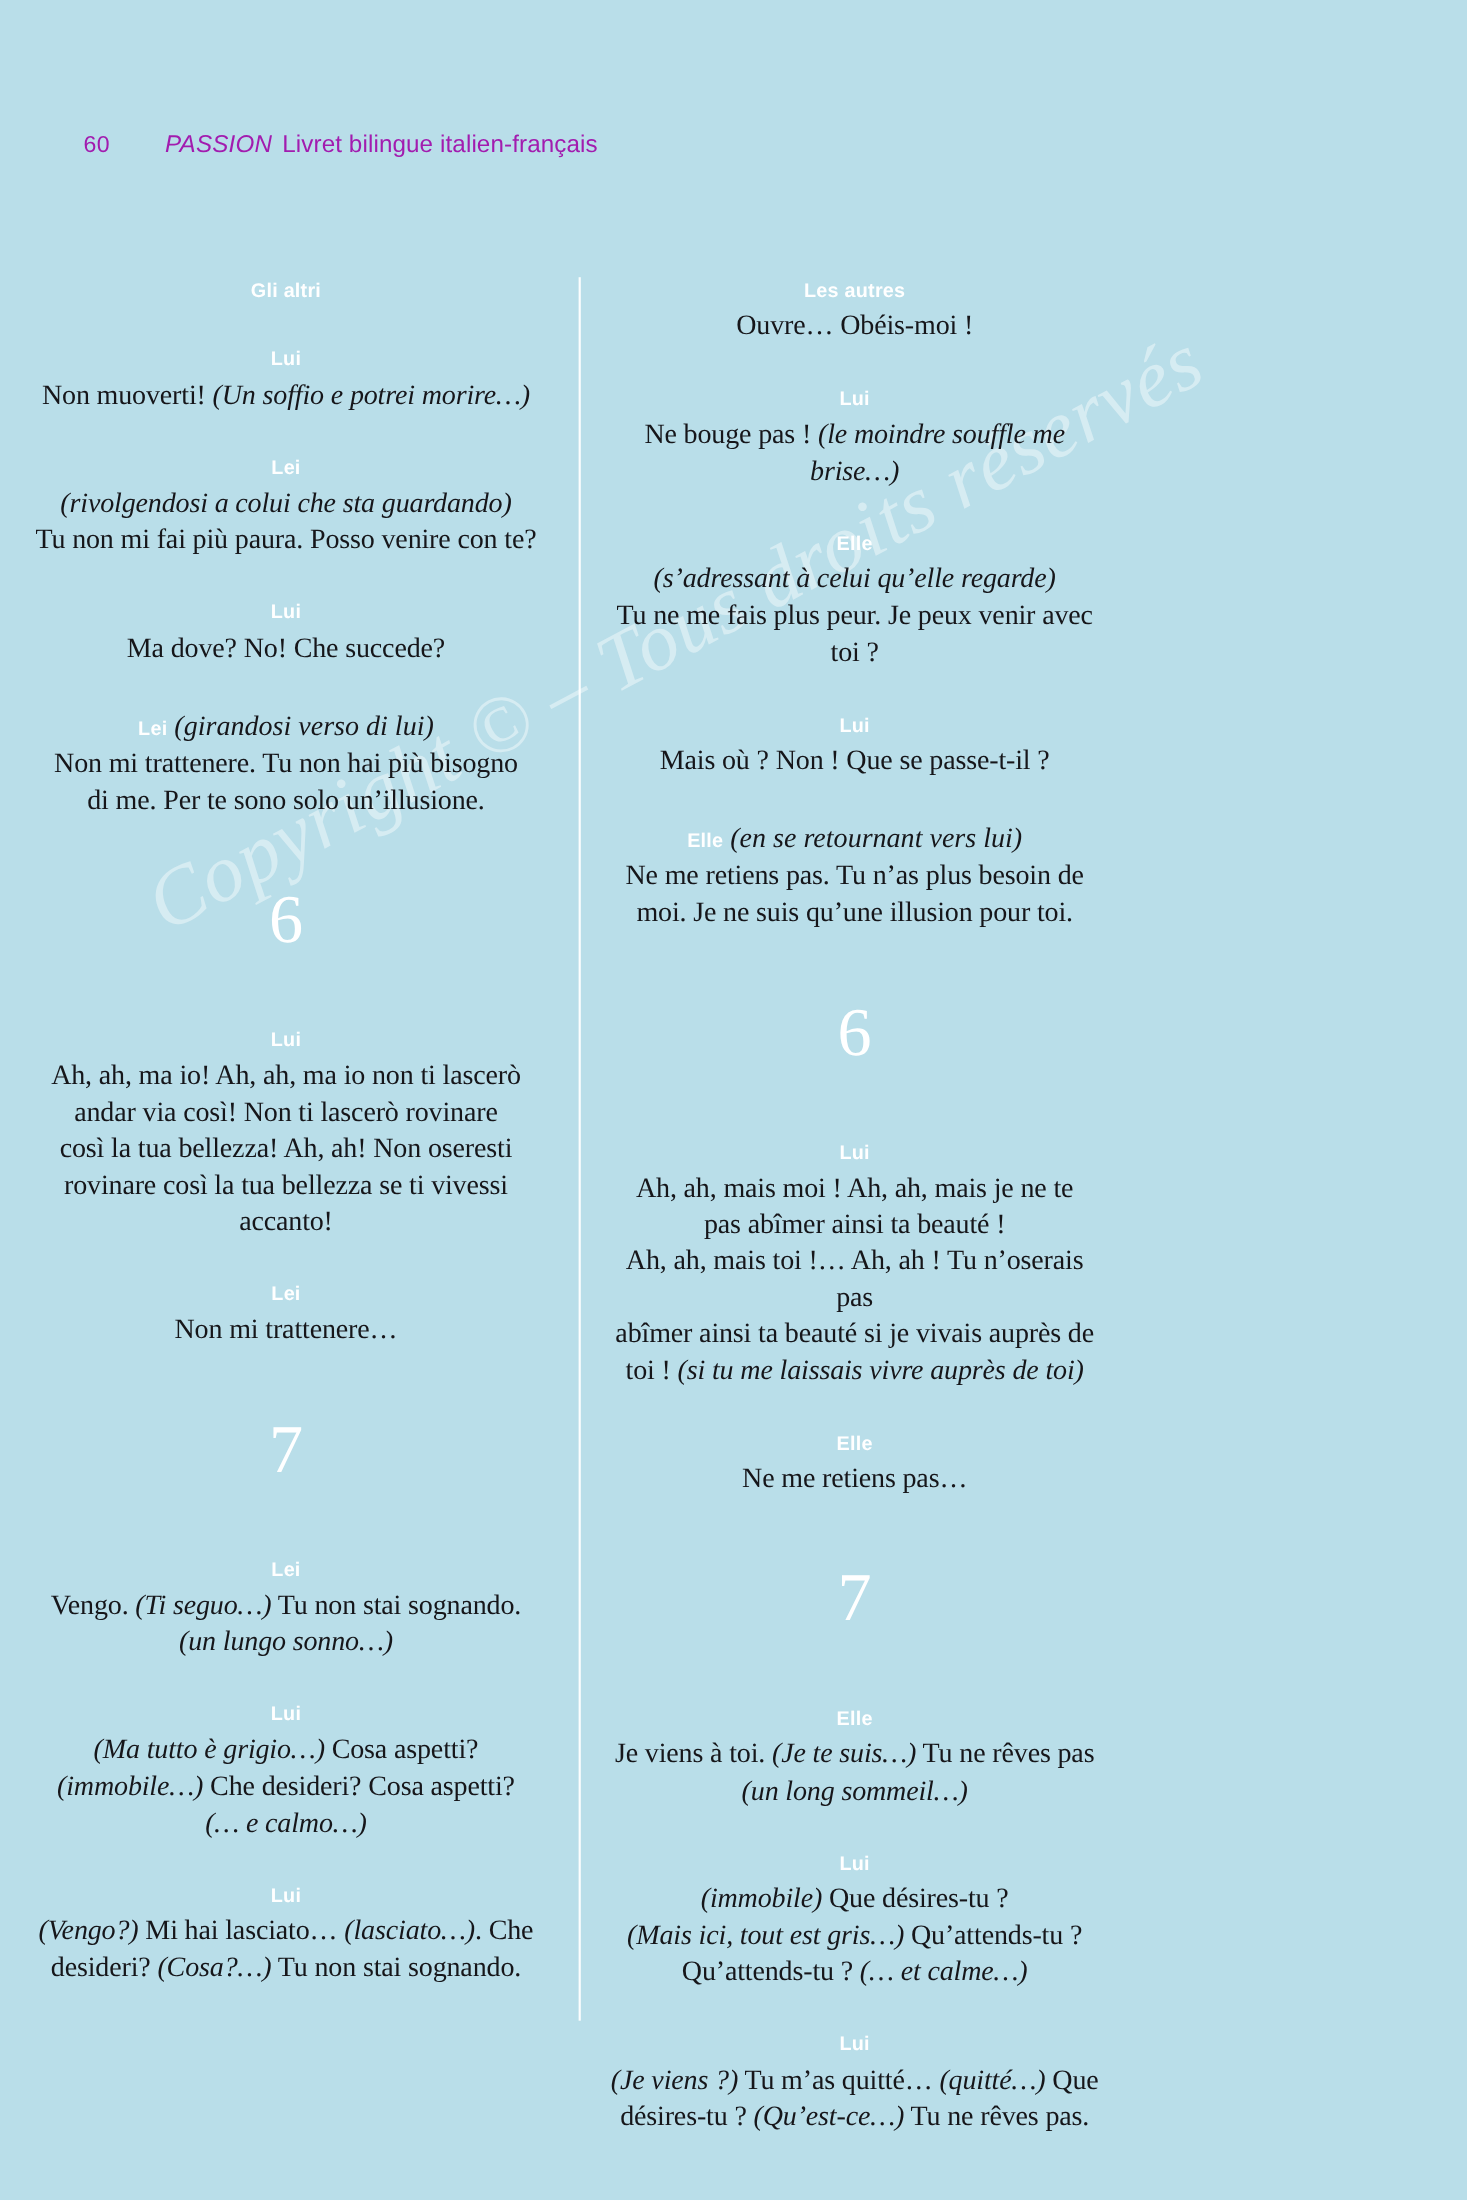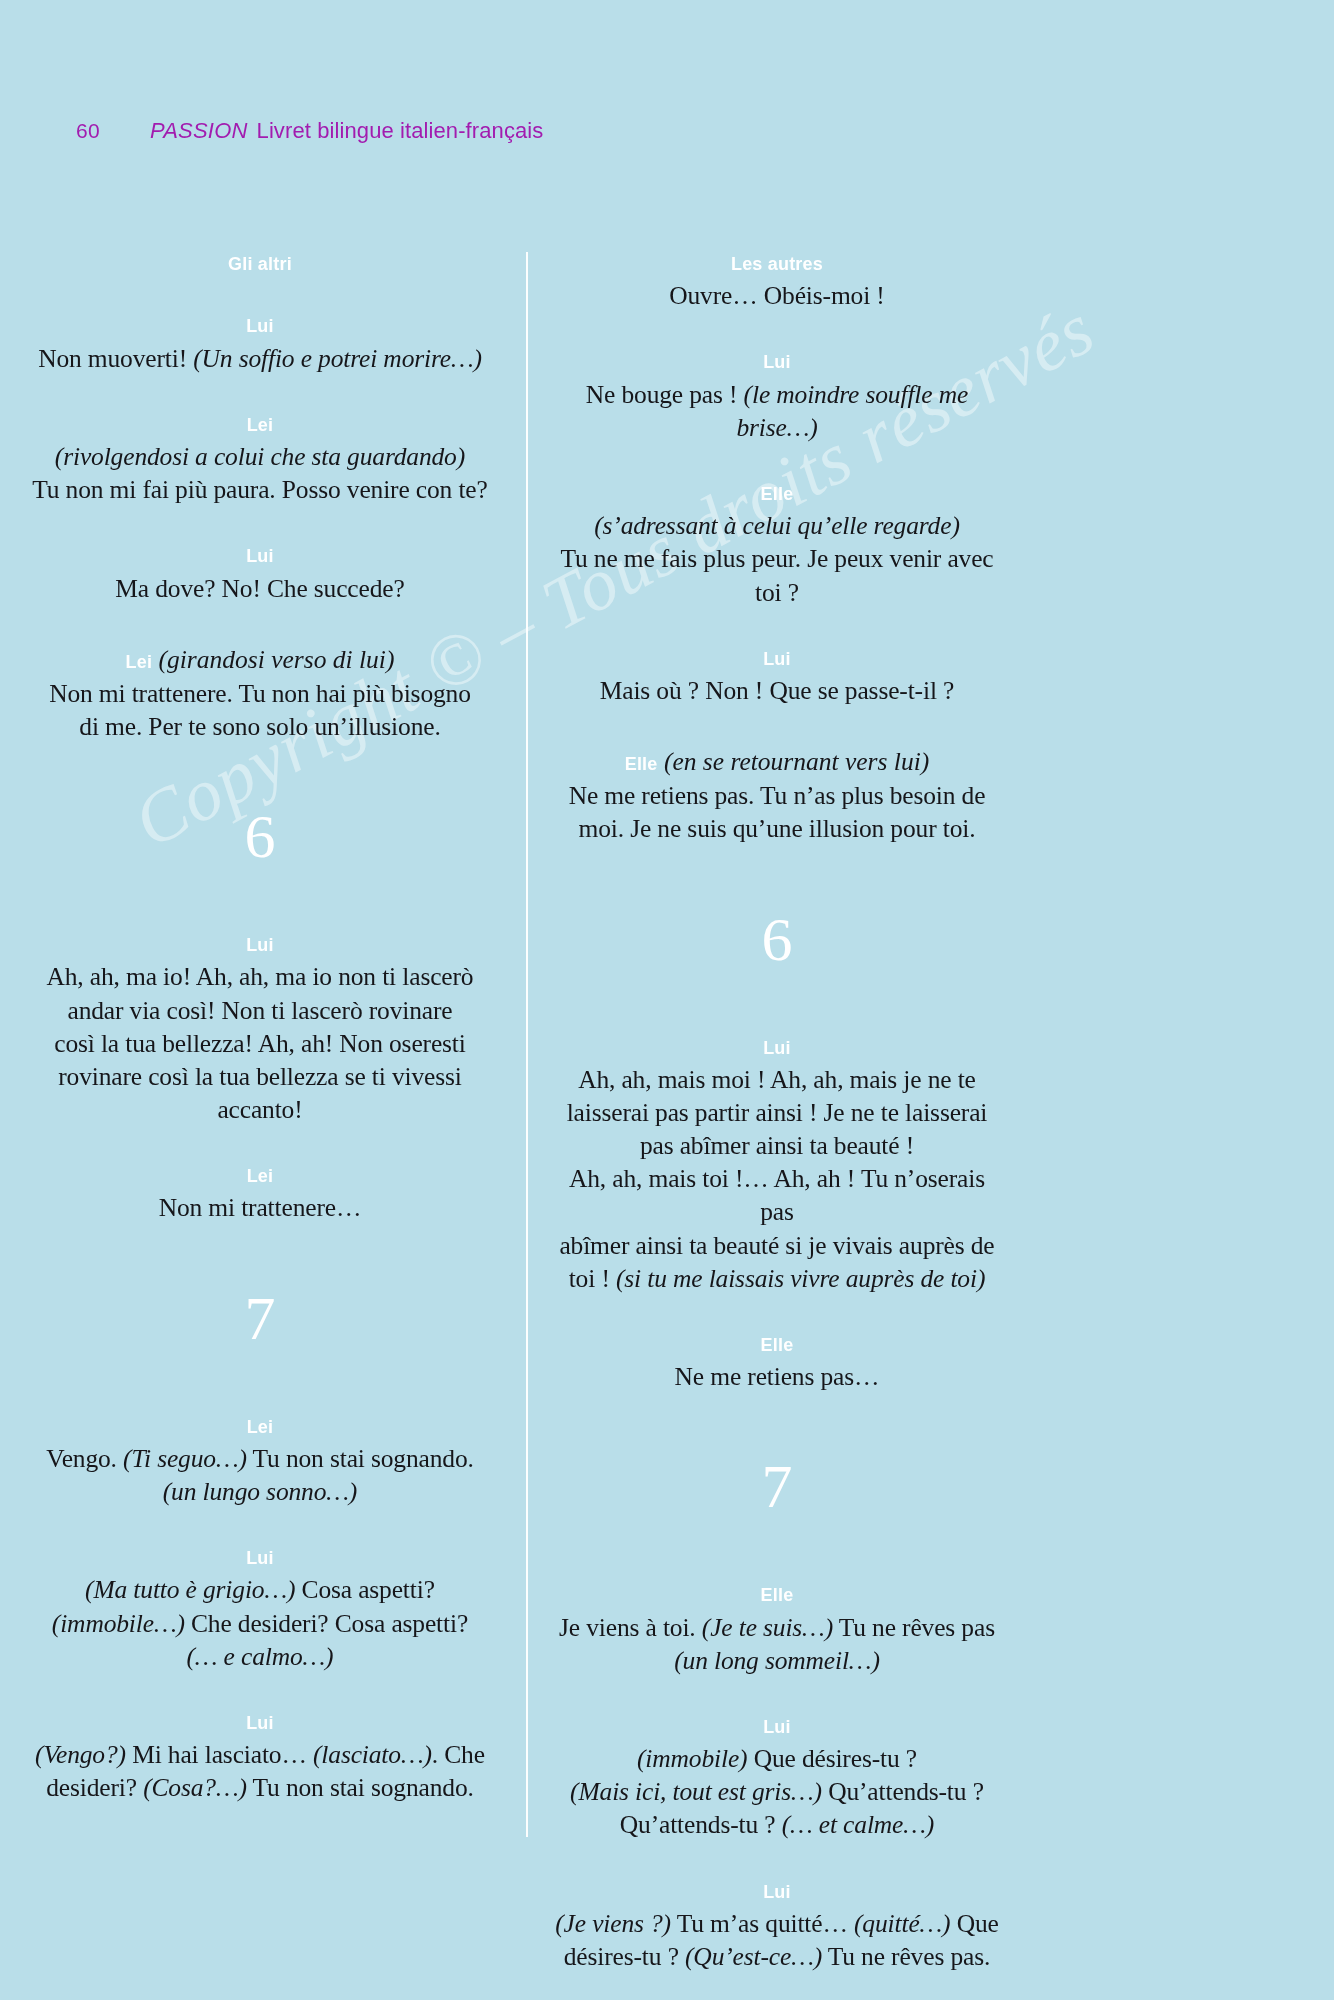--- a/index.html
+++ b/index.html
@@ -229,21 +229,20 @@
       </div>
       <div class="speech">
         <div class="headline-mixed"><span class="speaker-inline">Elle</span> <span class="stage">(en se retournant vers lui)</span></div>
         <div class="line">Ne me retiens pas. Tu n’as plus besoin de</div>
         <div class="line">moi. Je ne suis qu’une illusion pour toi.</div>
       </div>
       <div class="section-number">6</div>
       <div class="speech">
         <div class="speaker">Lui</div>
         <div class="line">Ah, ah, mais moi ! Ah, ah, mais je ne te</div>
-        <div class="line">laisserai pas partir ainsi ! Je ne te laisserai</div>
         <div class="line">pas abîmer ainsi ta beauté !</div>
         <div class="line">Ah, ah, mais toi !… Ah, ah ! Tu n’oserais pas</div>
         <div class="line">abîmer ainsi ta beauté si je vivais auprès de</div>
         <div class="line">toi ! <em>(si tu me laissais vivre auprès de toi)</em></div>
       </div>
       <div class="speech">
         <div class="speaker">Elle</div>
         <div class="line">Ne me retiens pas…</div>
       </div>
       <div class="section-number">7</div>

